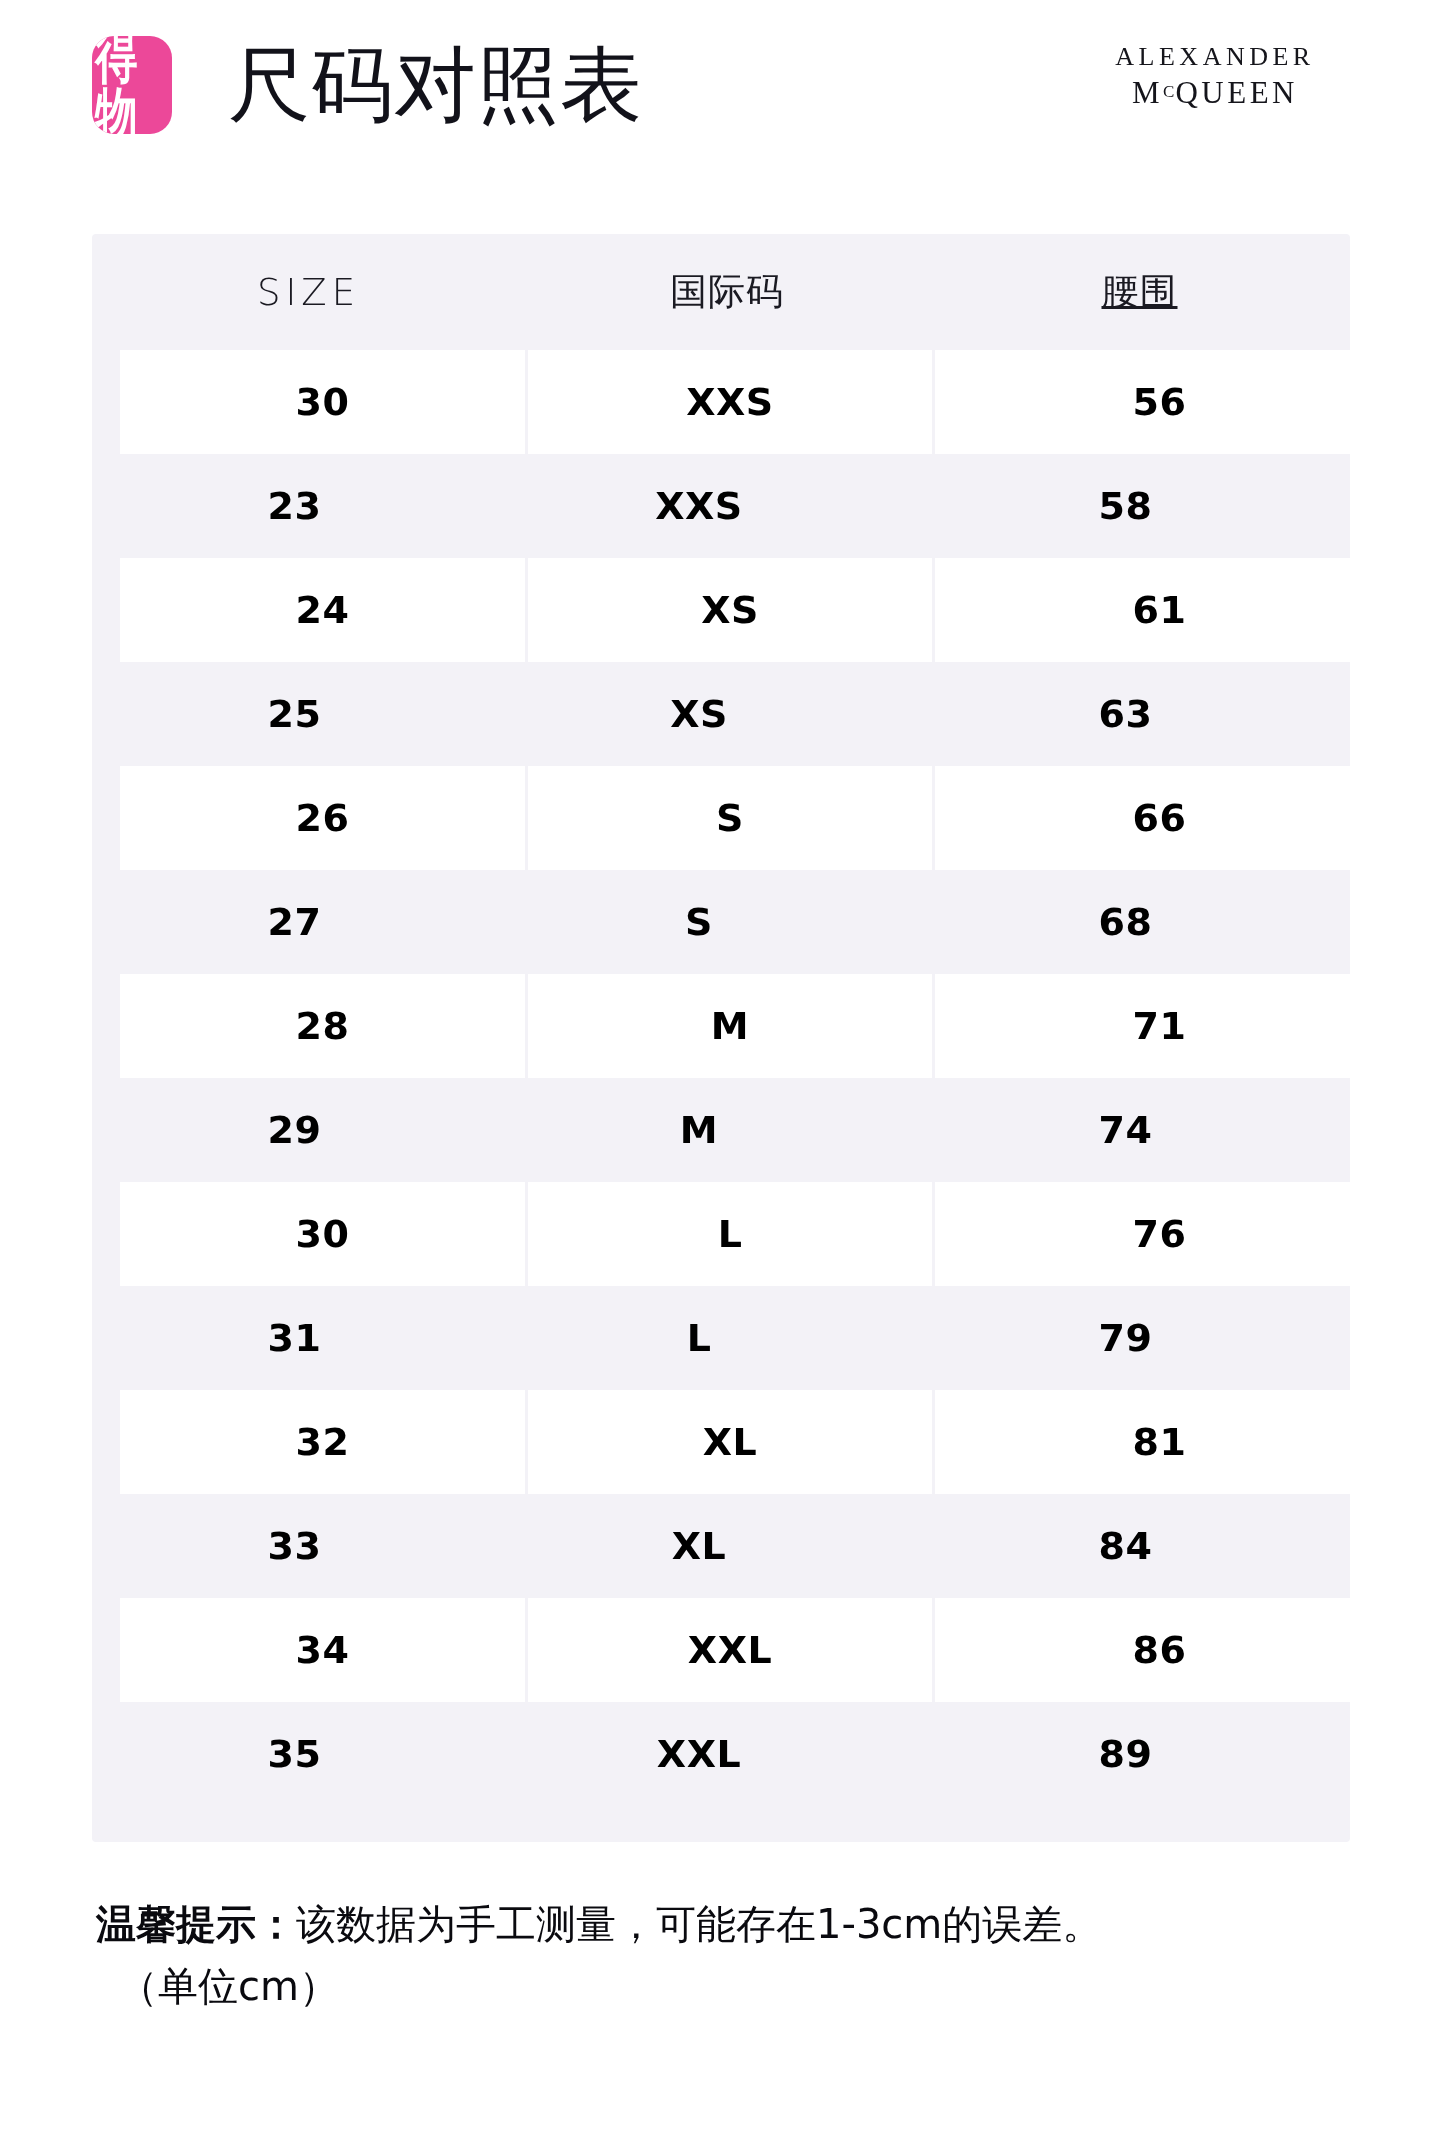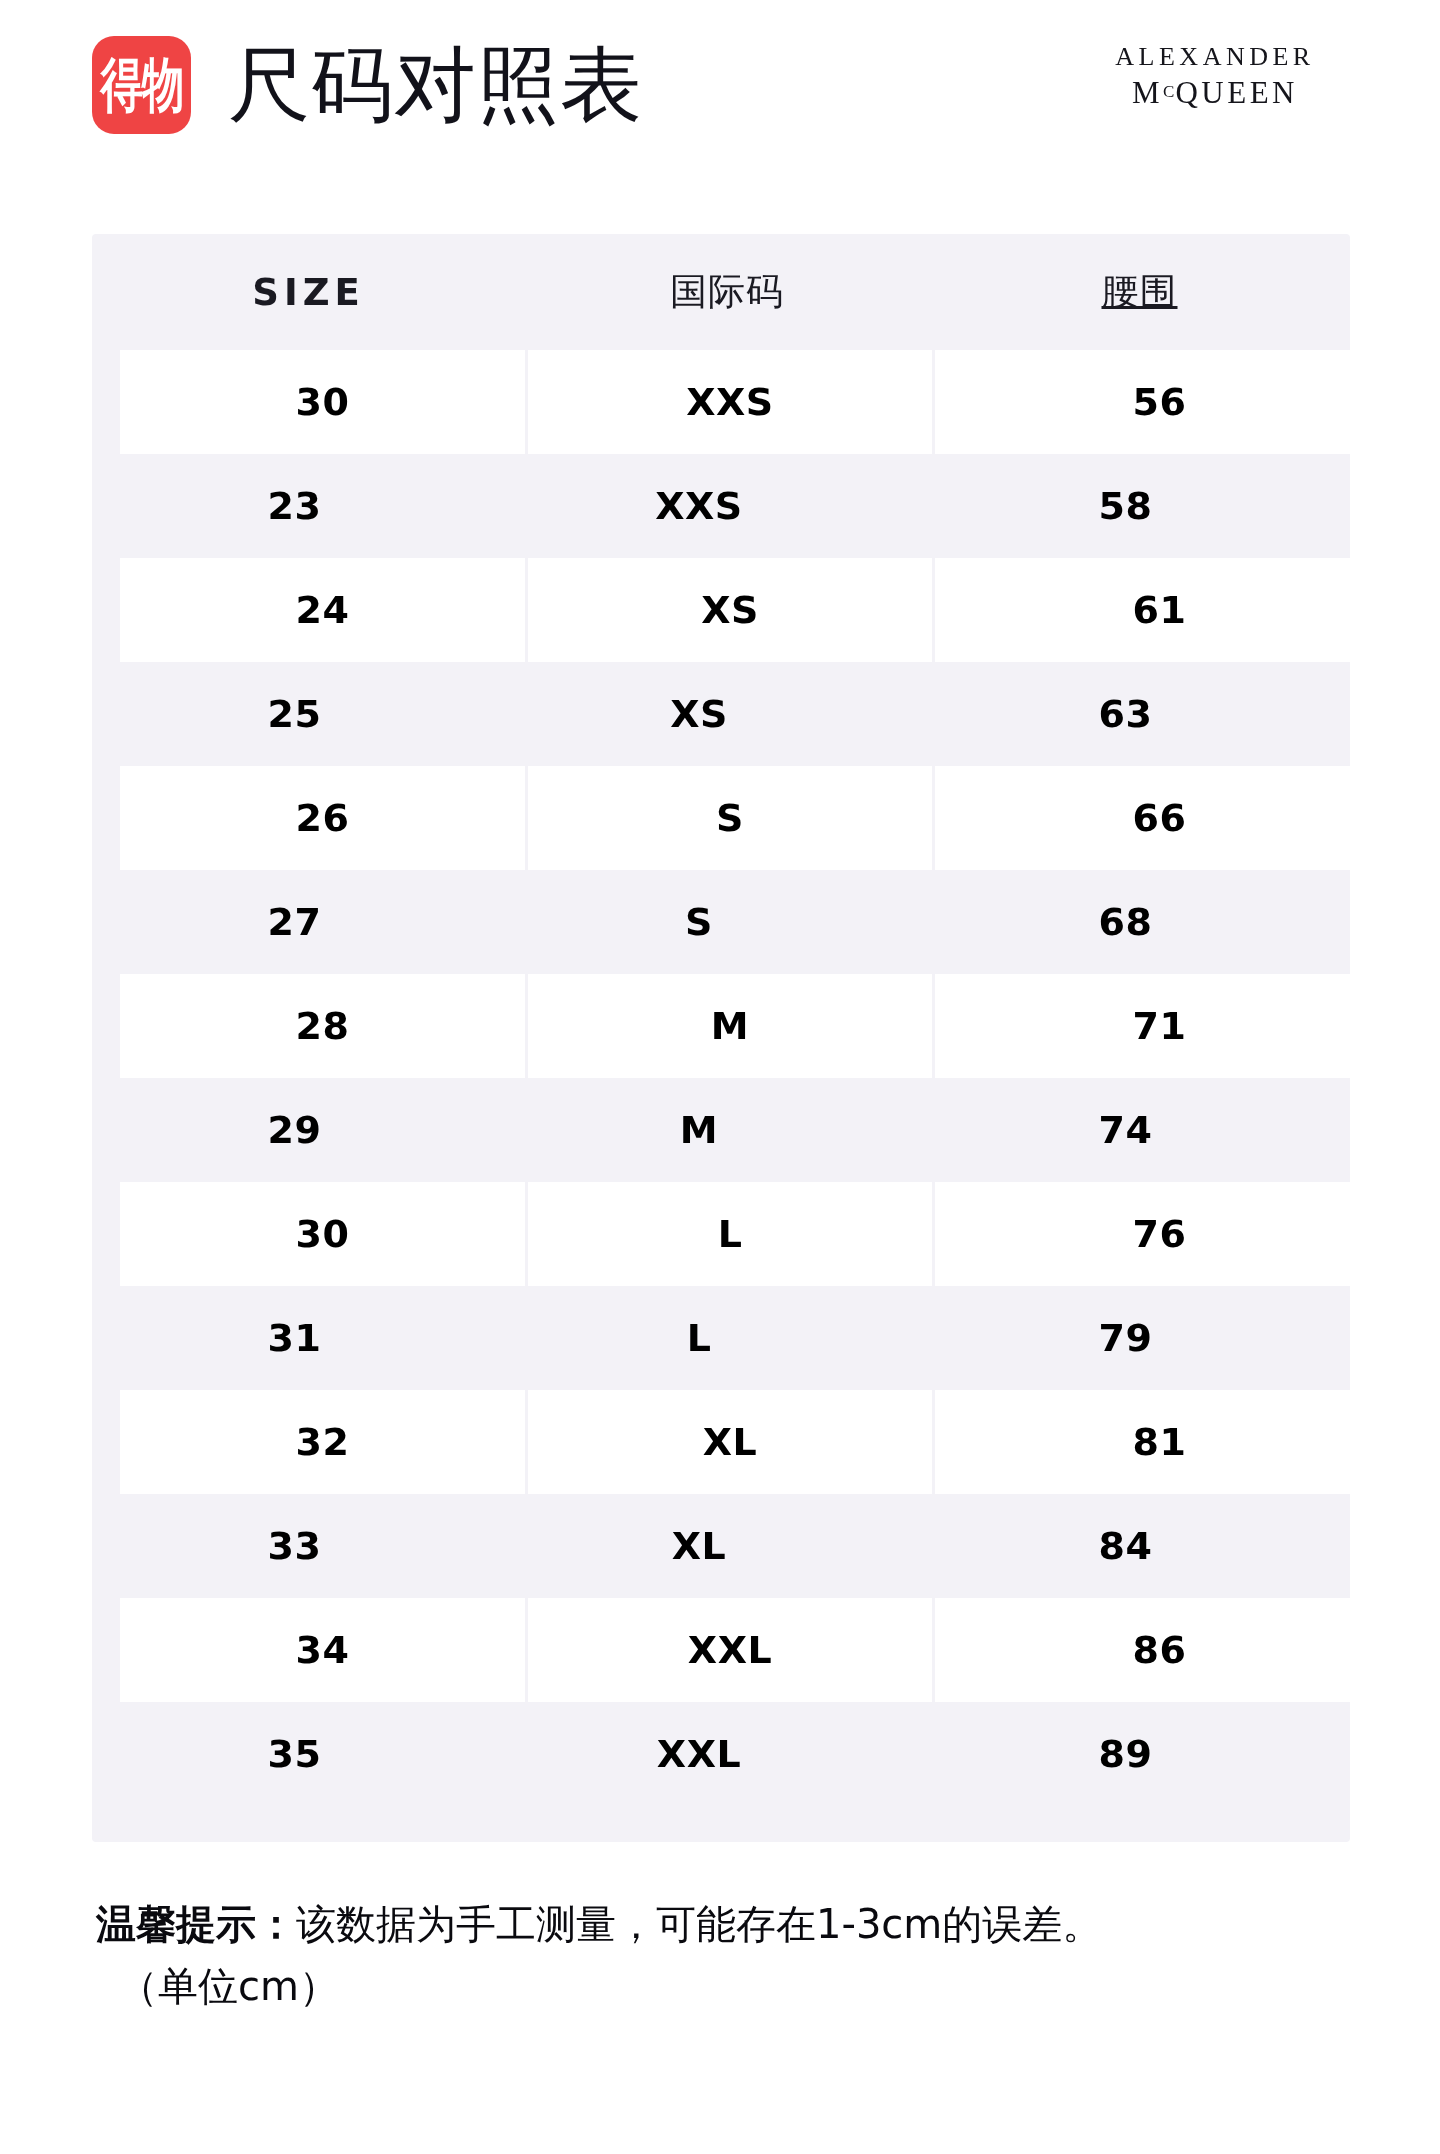--- a/index.html
+++ b/index.html
@@ -28,23 +28,23 @@
     left: 0;
     top: 0;
     width: 1440px;
     height: 190px;
   }
 
   .brand-mark {
     position: absolute;
     left: 92px;
     top: 36px;
-    width: 99px;
+    width: 80px;
     height: 98px;
-    background: #ef4444;
+    background: #ec4899;
     border-radius: 22px;
     display: flex;
     align-items: center;
     justify-content: center;
     overflow: hidden;
   }
   .brand-mark-text {
     color: #ffffff;
     font-size: 46px;
     font-weight: 700;
@@ -152,21 +152,21 @@
   }
   .t-row.alt .cell.c-intl {
     margin-left: 3px;
     margin-right: 3px;
   }
 
   .c-size  { width: 405px; flex: 0 0 405px; }
   .c-intl  { width: 404px; flex: 0 0 404px; }
   .c-waist { width: 449px; flex: 0 0 449px; }
 
-  .t-head .c-size  { width: 433px; flex: 0 0 433px; font-weight: bold; }
+  .t-head .c-size  { width: 433px; flex: 0 0 433px; }
   .t-head .c-intl  { width: 404px; flex: 0 0 404px; }
   .t-head .c-waist { width: 421px; flex: 0 0 421px; text-decoration: underline; }
 
   .t-foot-pad { height: 36px; }
 
   
   .footnote {
     position: absolute;
     left: 88px;
     top: 1893px;

